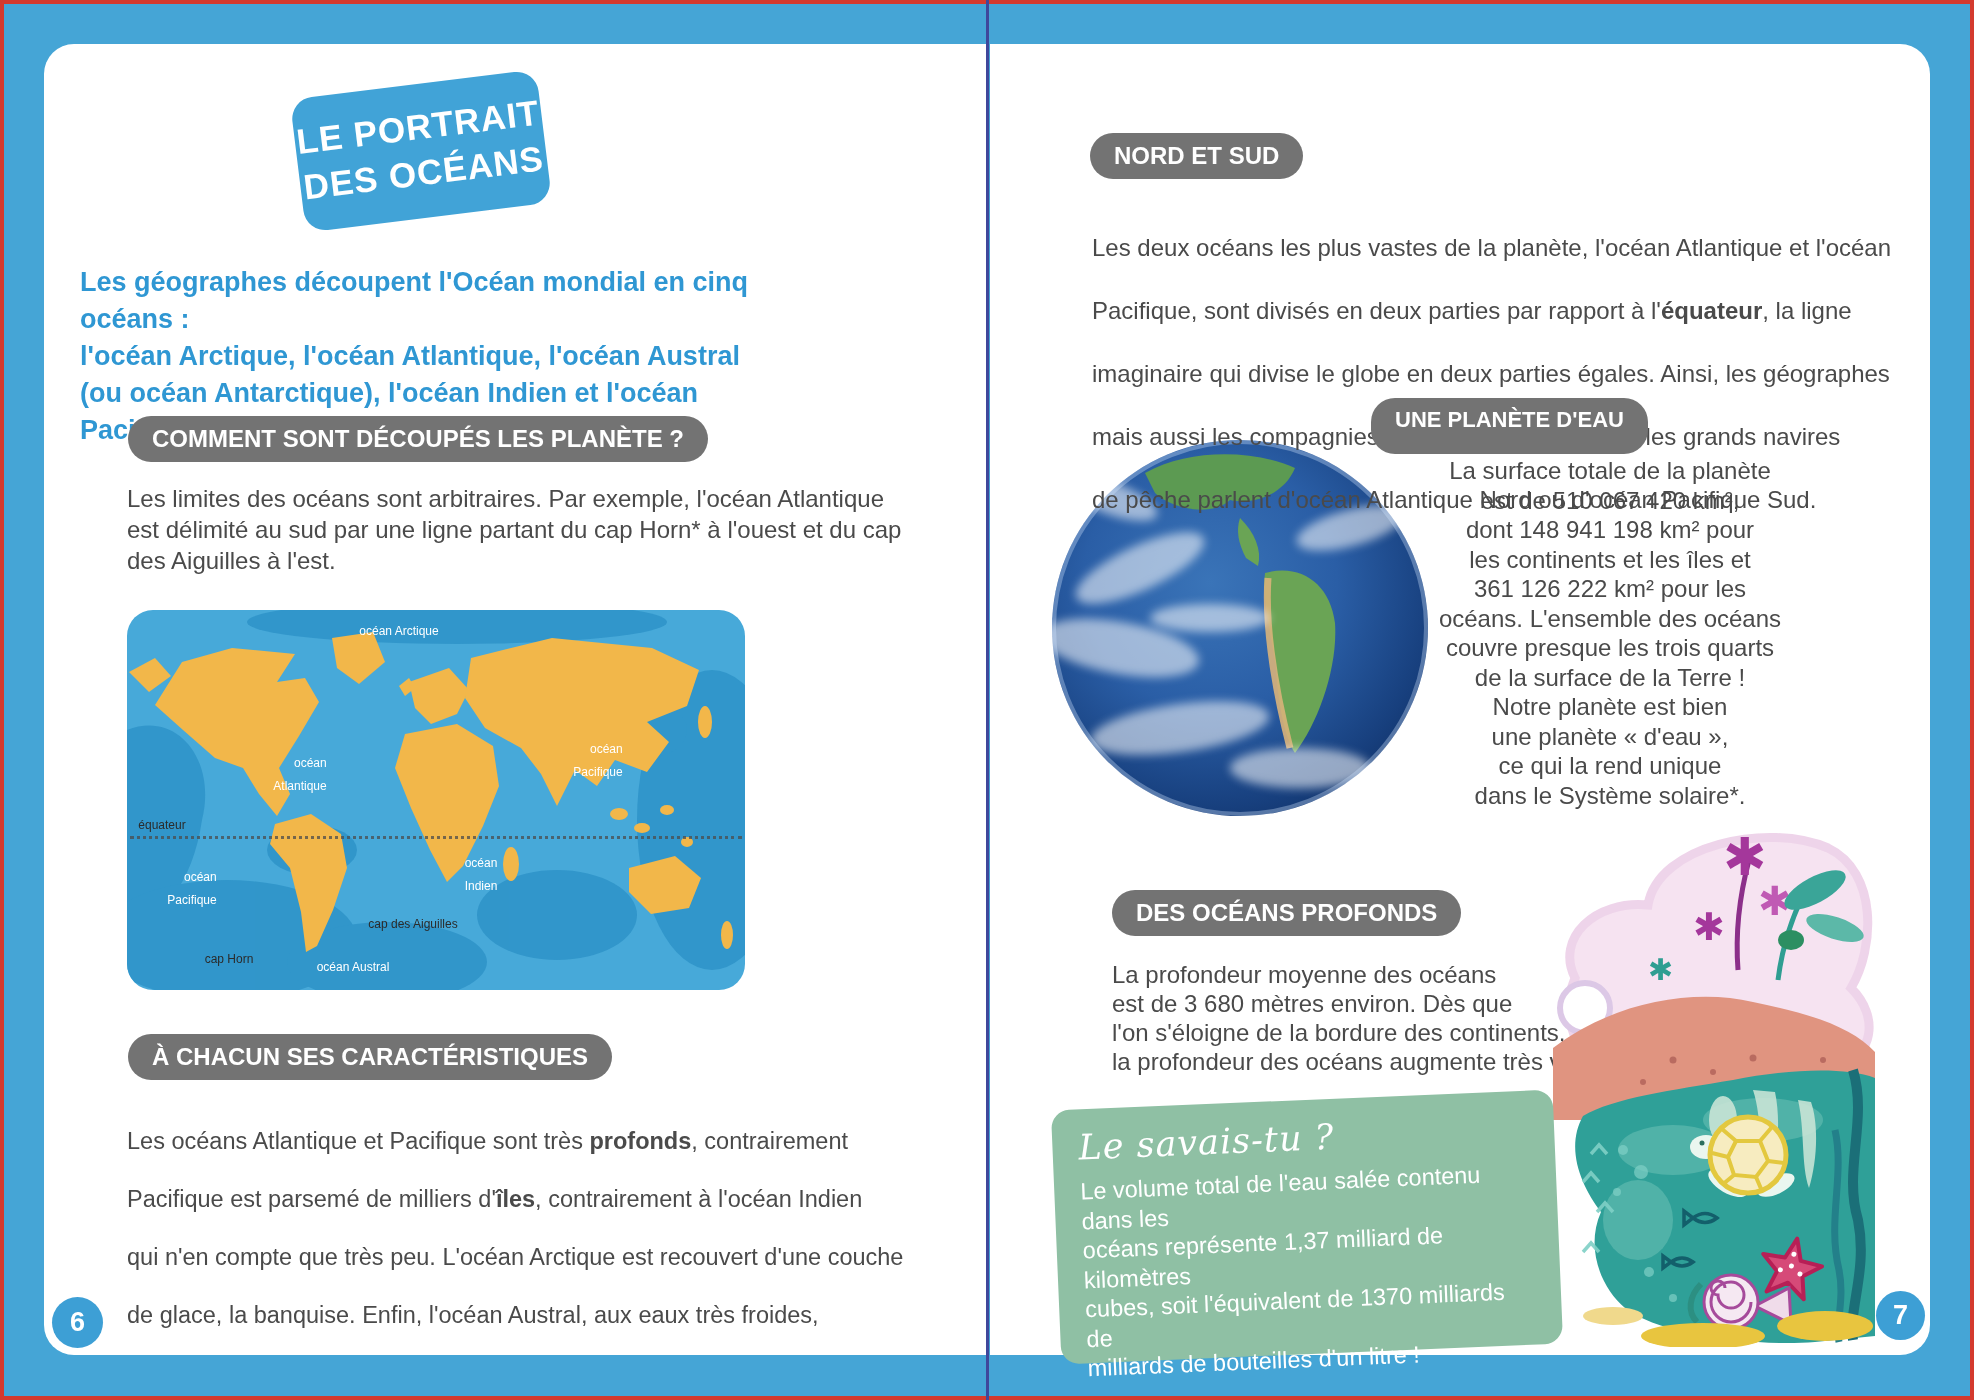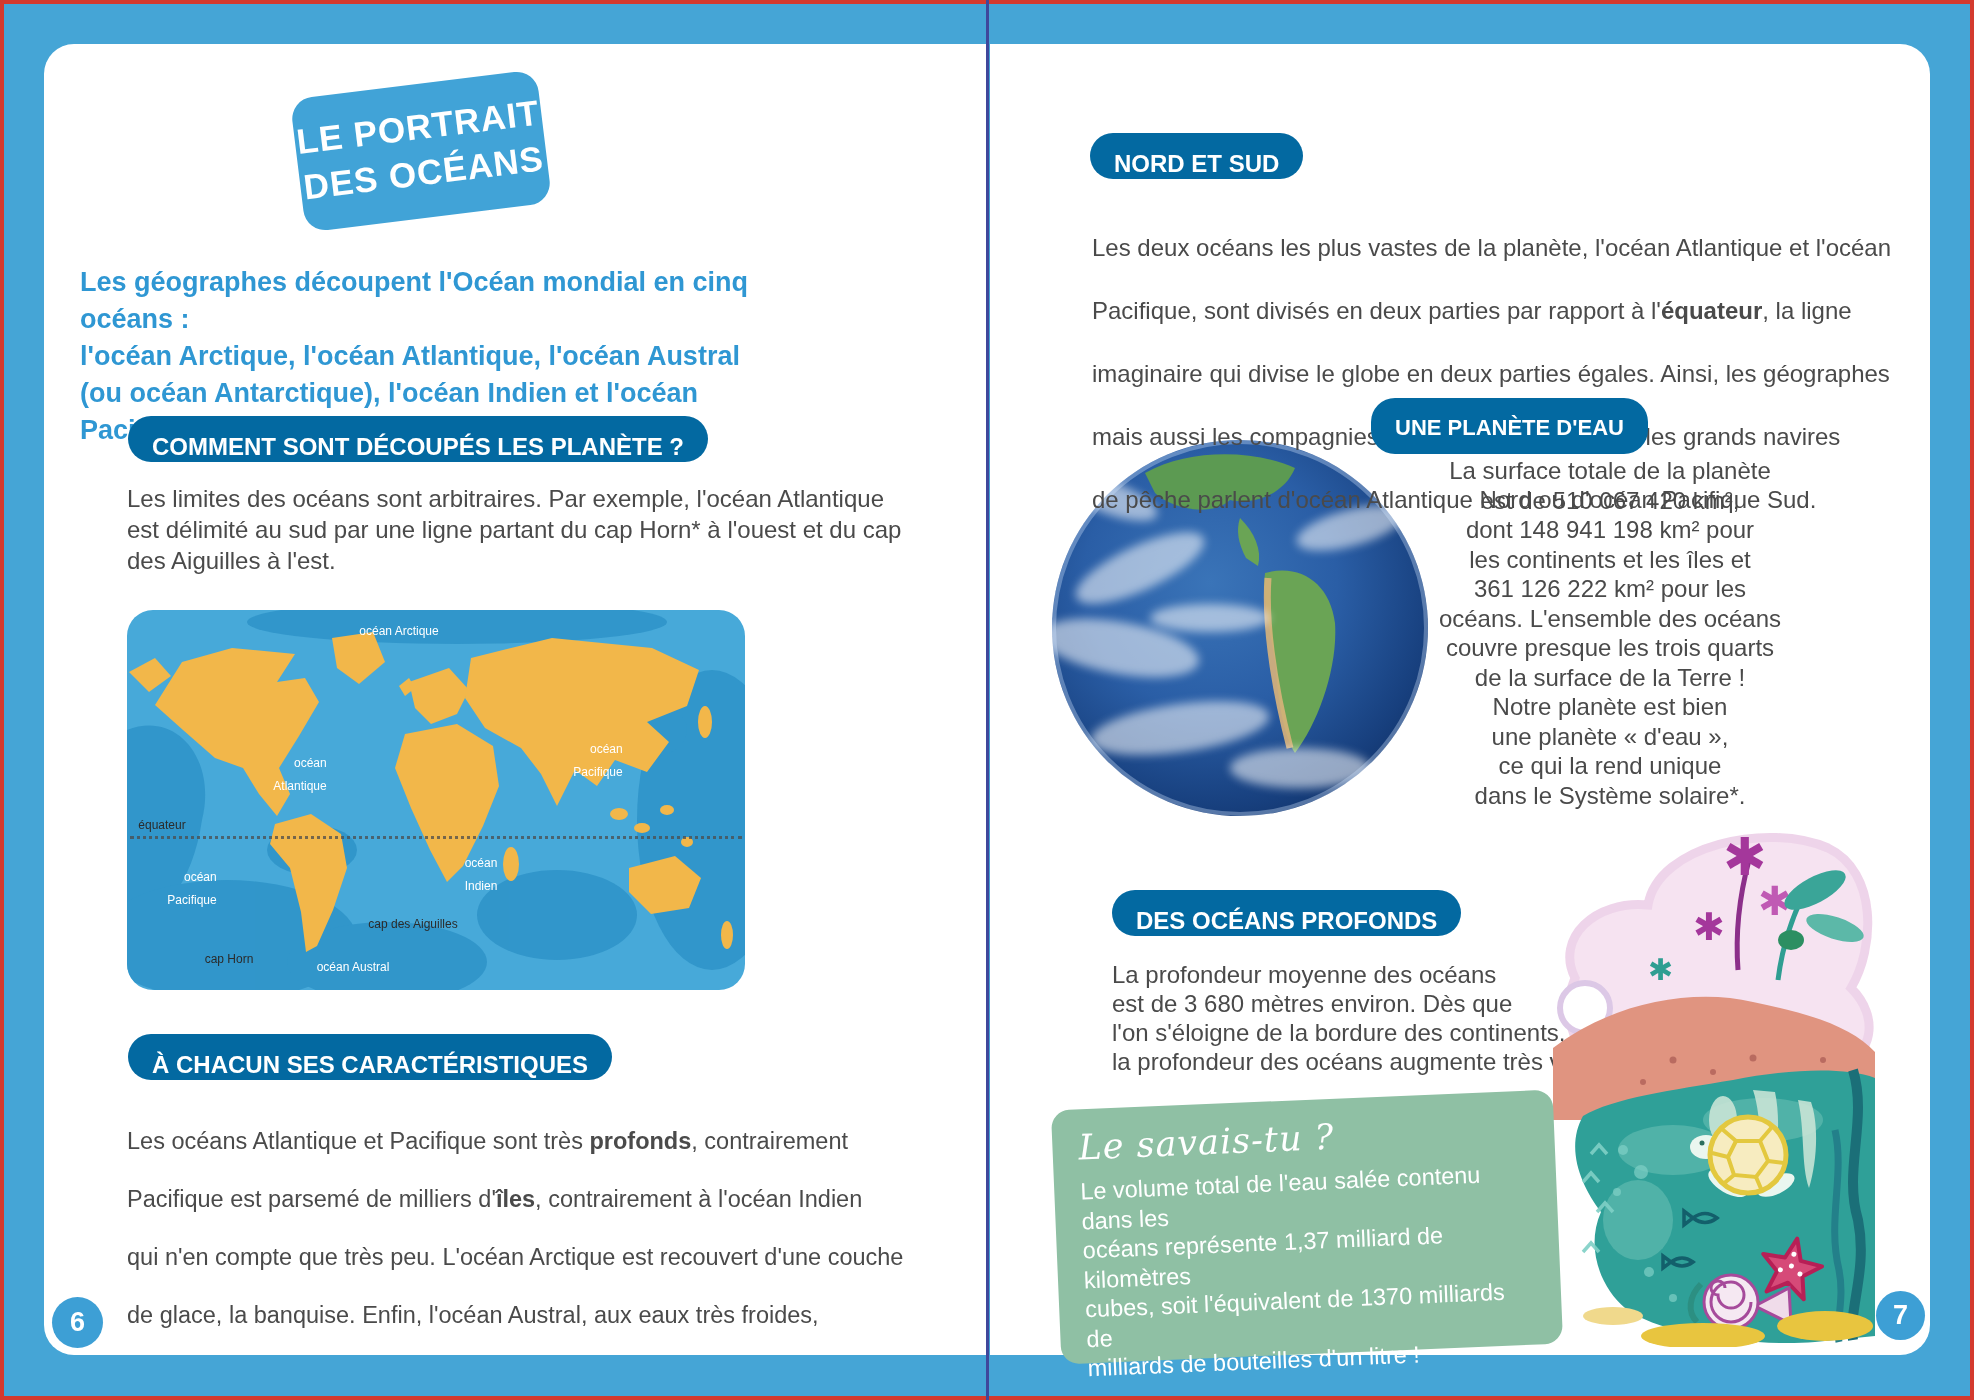--- a/index.html
+++ b/index.html
@@ -4,22 +4,22 @@
 <style>
   * { margin:0; padding:0; box-sizing:border-box; }
   body { font-family:"Liberation Sans", sans-serif; }
   #canvas { position:relative; width:1974px; height:1400px; background:#d43a2e; overflow:hidden; }
   #frame { position:absolute; left:4px; top:4px; width:1966px; height:1392px; background:#45a5d6; }
   .page { position:absolute; top:44px; height:1311px; background:#ffffff; }
   #page-left  { left:44px;  width:943px; border-radius:30px 0 0 30px; }
   #page-right { left:990px; width:940px; border-radius:0 30px 30px 0; }
   #spine { position:absolute; left:986px; top:0; width:3px; height:1400px; background:#3f479b; z-index:40; }
 
-  .pill { position:absolute; background:#0369a1; color:#fff; font-weight:bold;
-          font-size:24px; height:46px; line-height:46px; padding:8px 24px;
+  .pill { position:absolute; background:#737373; color:#fff; font-weight:bold;
+          font-size:24px; height:46px; line-height:46px; padding:0 24px;
           border-radius:24px; letter-spacing:0; white-space:nowrap; z-index:5; }
   .body-text { position:absolute; color:#4a4a4a; font-size:24px; line-height:30px;
                white-space:pre-line; z-index:5; }
 
   
   #title-badge { position:absolute; left:297px; top:84px; width:248px; height:134px;
                  background:#41a3d7; border-radius:22px; transform:rotate(-7deg);
                  color:#fff; font-weight:bold; font-size:35px; line-height:46px;
                  text-align:center; padding-top:20px; letter-spacing:1px; z-index:5; }
   #intro-text { position:absolute; left:80px; top:264px; width:716px; text-align:left;

